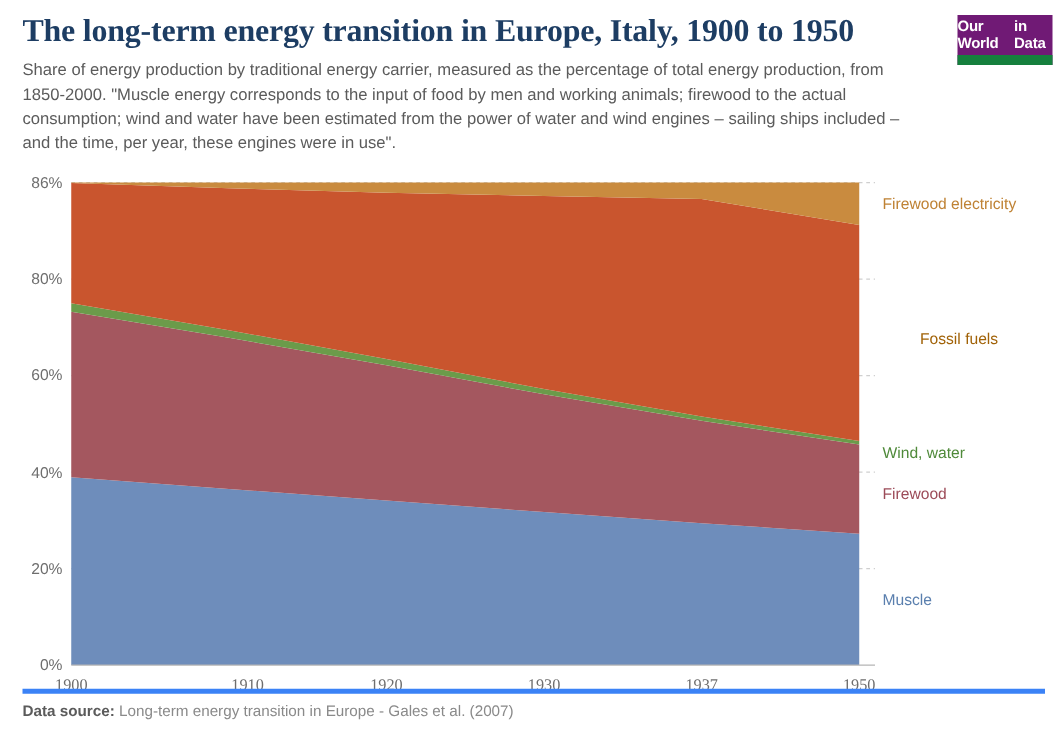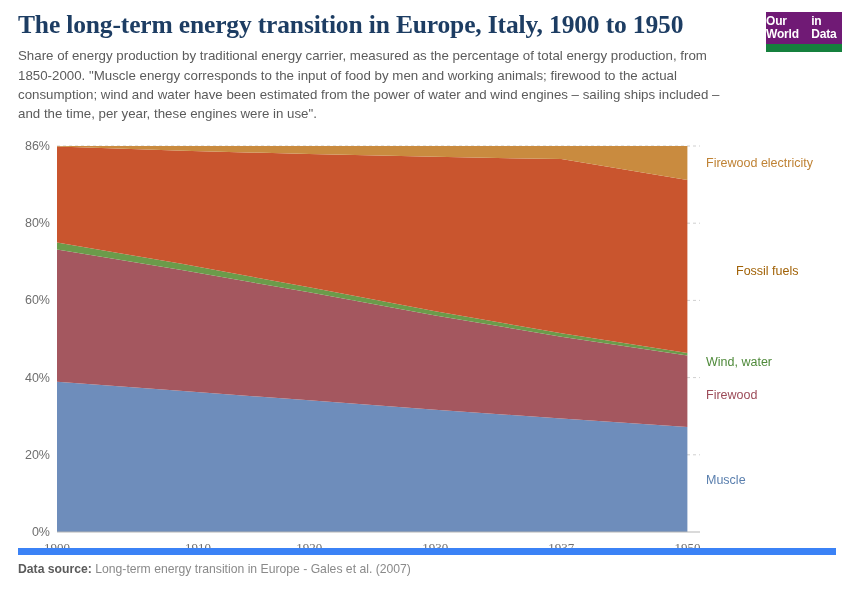--- a/index.html
+++ b/index.html
@@ -130,21 +130,21 @@
     transform: translateY(-50%);
   }
 
   
   .footer {
     position: absolute;
     left: 18px;
     right: 14px;
     bottom: 8px;
     height: 30px;
-    border-top: 7px solid #3b82f6;
+    border-top: 4px solid #3b82f6;
     padding-top: 7px;
     display: flex;
     align-items: flex-start;
     justify-content: space-between;
     font-size: 12.2px;
     color: #8a8a8a;
     font-family: "Liberation Sans", sans-serif;
   }
   .footer .src-label {
     color: #5b5b5b;

